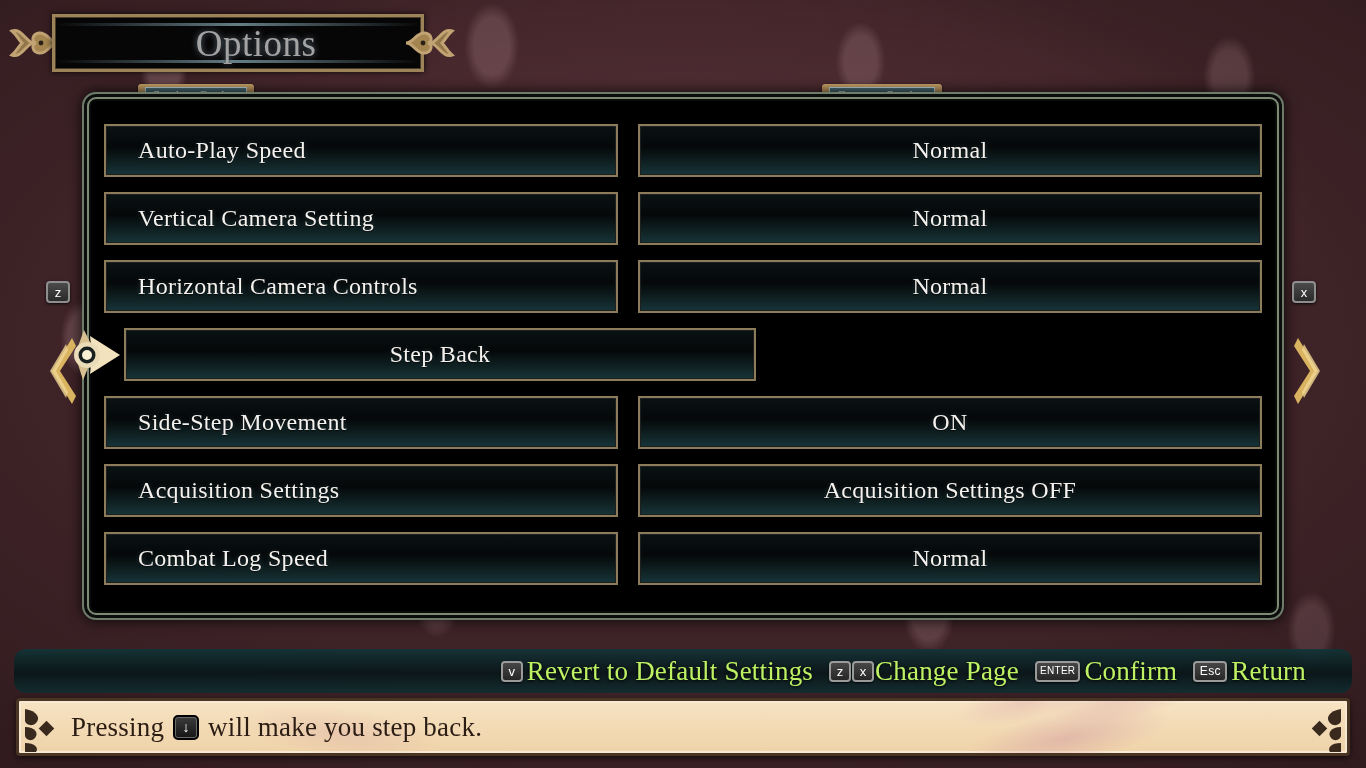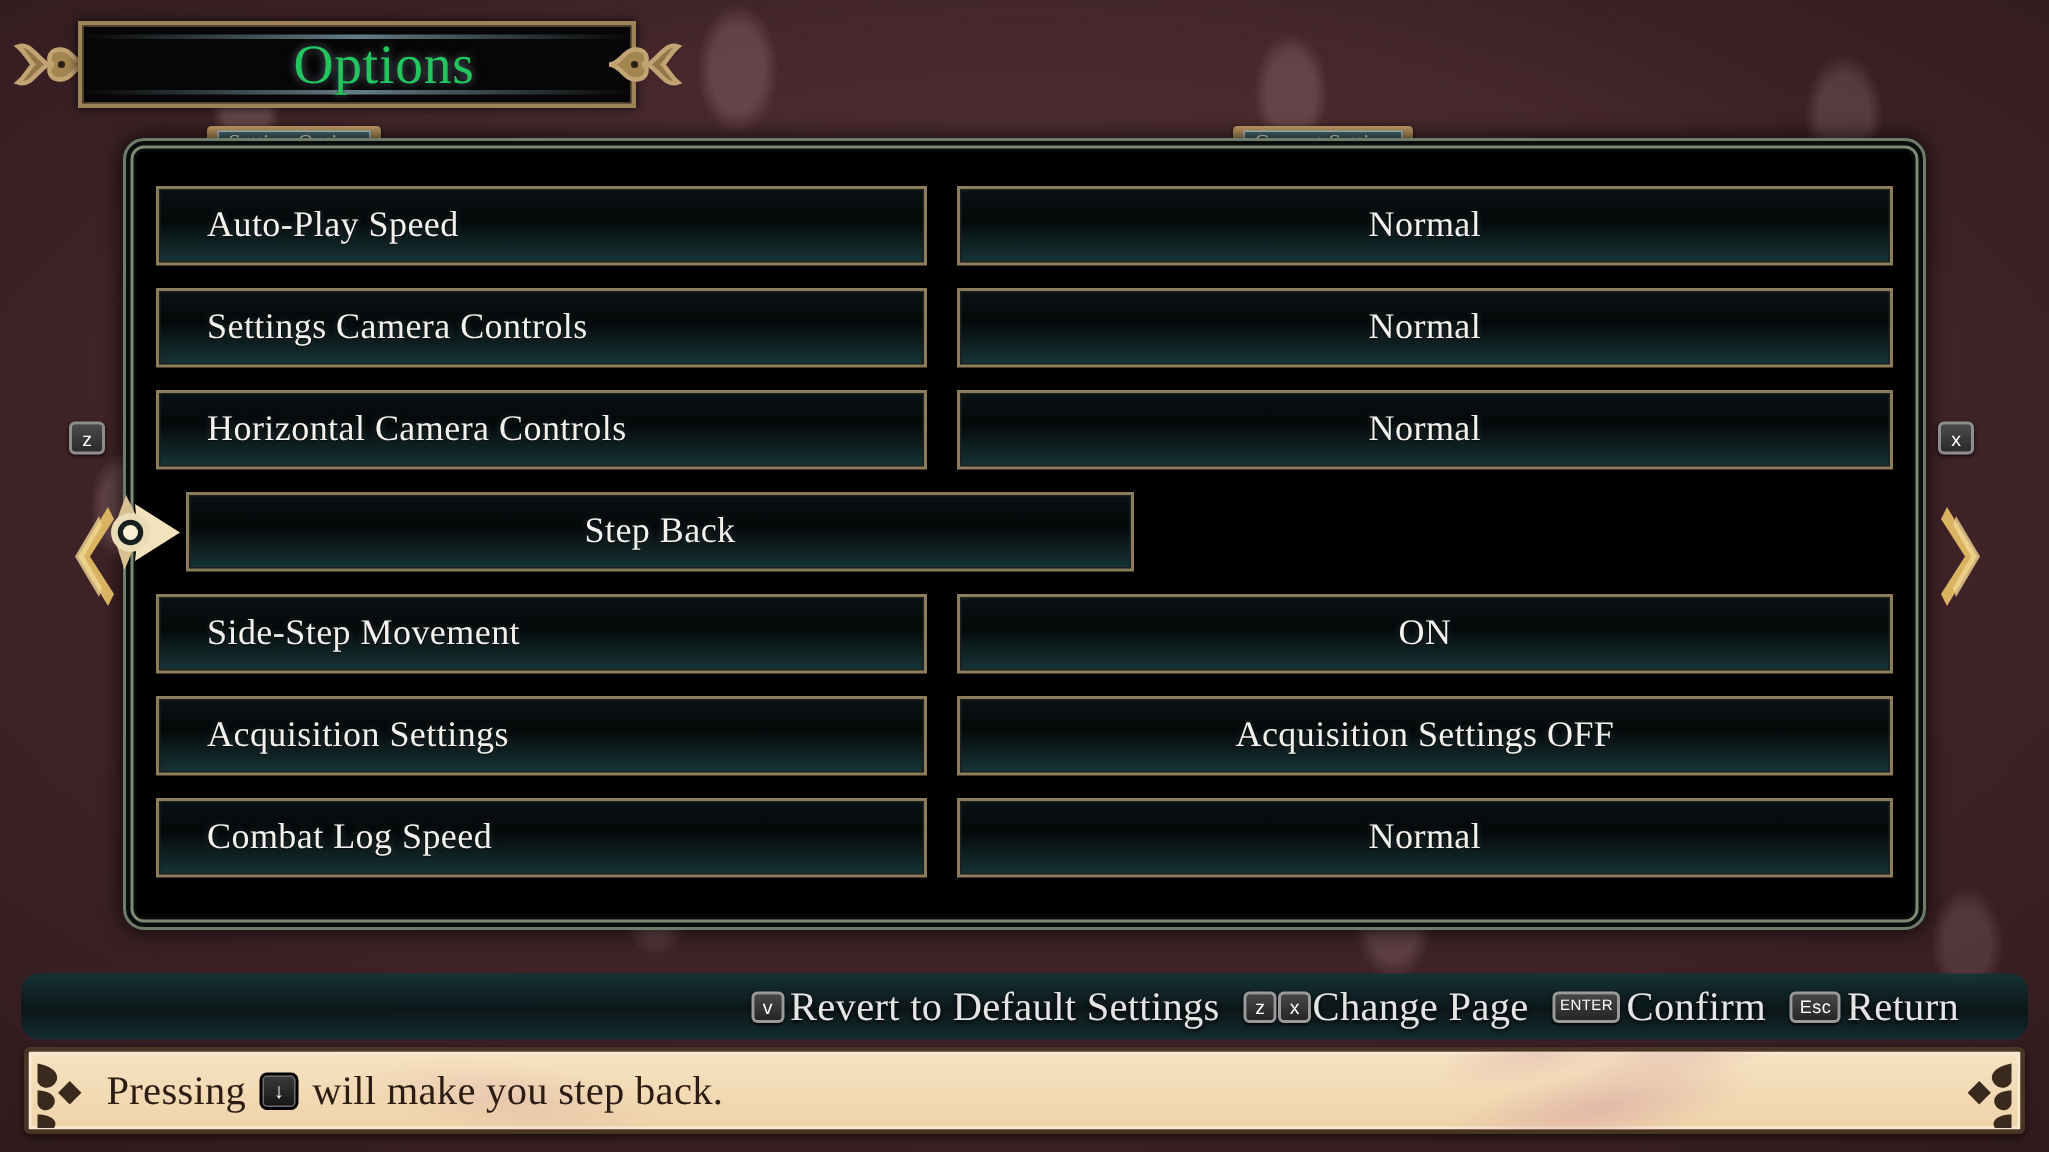--- a/index.html
+++ b/index.html
@@ -52,21 +52,21 @@
     box-shadow:inset 0 0 0 1px #4a3c28, 0 0 6px rgba(0,0,0,.8);
     overflow:hidden;
   }
   #title-plate .band {
     position:absolute; left:0; right:0; height:3px;
     background:linear-gradient(90deg, rgba(120,150,155,.0), rgba(150,190,200,.65), rgba(120,150,155,0));
   }
   #title-plate .band.t { top:6px; } #title-plate .band.b { bottom:6px; }
   #title-text {
     position:absolute; inset:0; display:flex; align-items:center; justify-content:center;
-    font-size:37px; color:#22c55e; letter-spacing:.5px;
+    font-size:37px; color:#a3a3a3; letter-spacing:.5px;
     text-shadow:0 0 6px rgba(180,210,230,.5), 0 1px 2px #000;
     margin-left:36px;
   }
 
   
   .col-tab {
     position:absolute; height:25px;
     background:linear-gradient(180deg,#c9a269,#8a6a3d);
     border-radius:3px;
     padding:0 7px;
@@ -142,21 +142,21 @@
     border-radius:12px;
     filter:blur(.2px);
   }
   #footer-inner {
     position:absolute; left:14px; top:649px; width:1338px; height:44px;
     display:flex; align-items:center; justify-content:flex-end; gap:0;
     padding-right:46px;
   }
   .hint { display:flex; align-items:center; gap:4px; margin-left:16px; }
   .hint .lbl {
-    font-size:27px; color:#e5e5e5; letter-spacing:.2px;
+    font-size:27px; color:#bef264; letter-spacing:.2px;
     text-shadow:0 1px 3px #000;
   }
   .kbd {
     display:inline-flex; align-items:center; justify-content:center;
     min-width:22px; height:21px; padding:0 3px;
     background:linear-gradient(180deg,#474747,#262626);
     border:2px solid #9a9a9a; border-radius:4px;
     font-family:"Liberation Sans", sans-serif; font-size:13px; color:#fff; line-height:1;
     box-shadow:0 1px 2px rgba(0,0,0,.8);
   }
@@ -243,21 +243,21 @@
       <div class="row">
         <div class="cell name">
           <span class="txt">Auto-Play Speed</span>
         </div>
         <div class="cell value">
           <span class="txt">Normal</span>
         </div>
       </div>
       <div class="row">
         <div class="cell name">
-          <span class="txt">Settings Camera Controls</span>
+          <span class="txt">Vertical Camera Setting</span>
         </div>
         <div class="cell value">
           <span class="txt">Normal</span>
         </div>
       </div>
       <div class="row">
         <div class="cell name">
           <span class="txt">Horizontal Camera Controls</span>
         </div>
         <div class="cell value">

